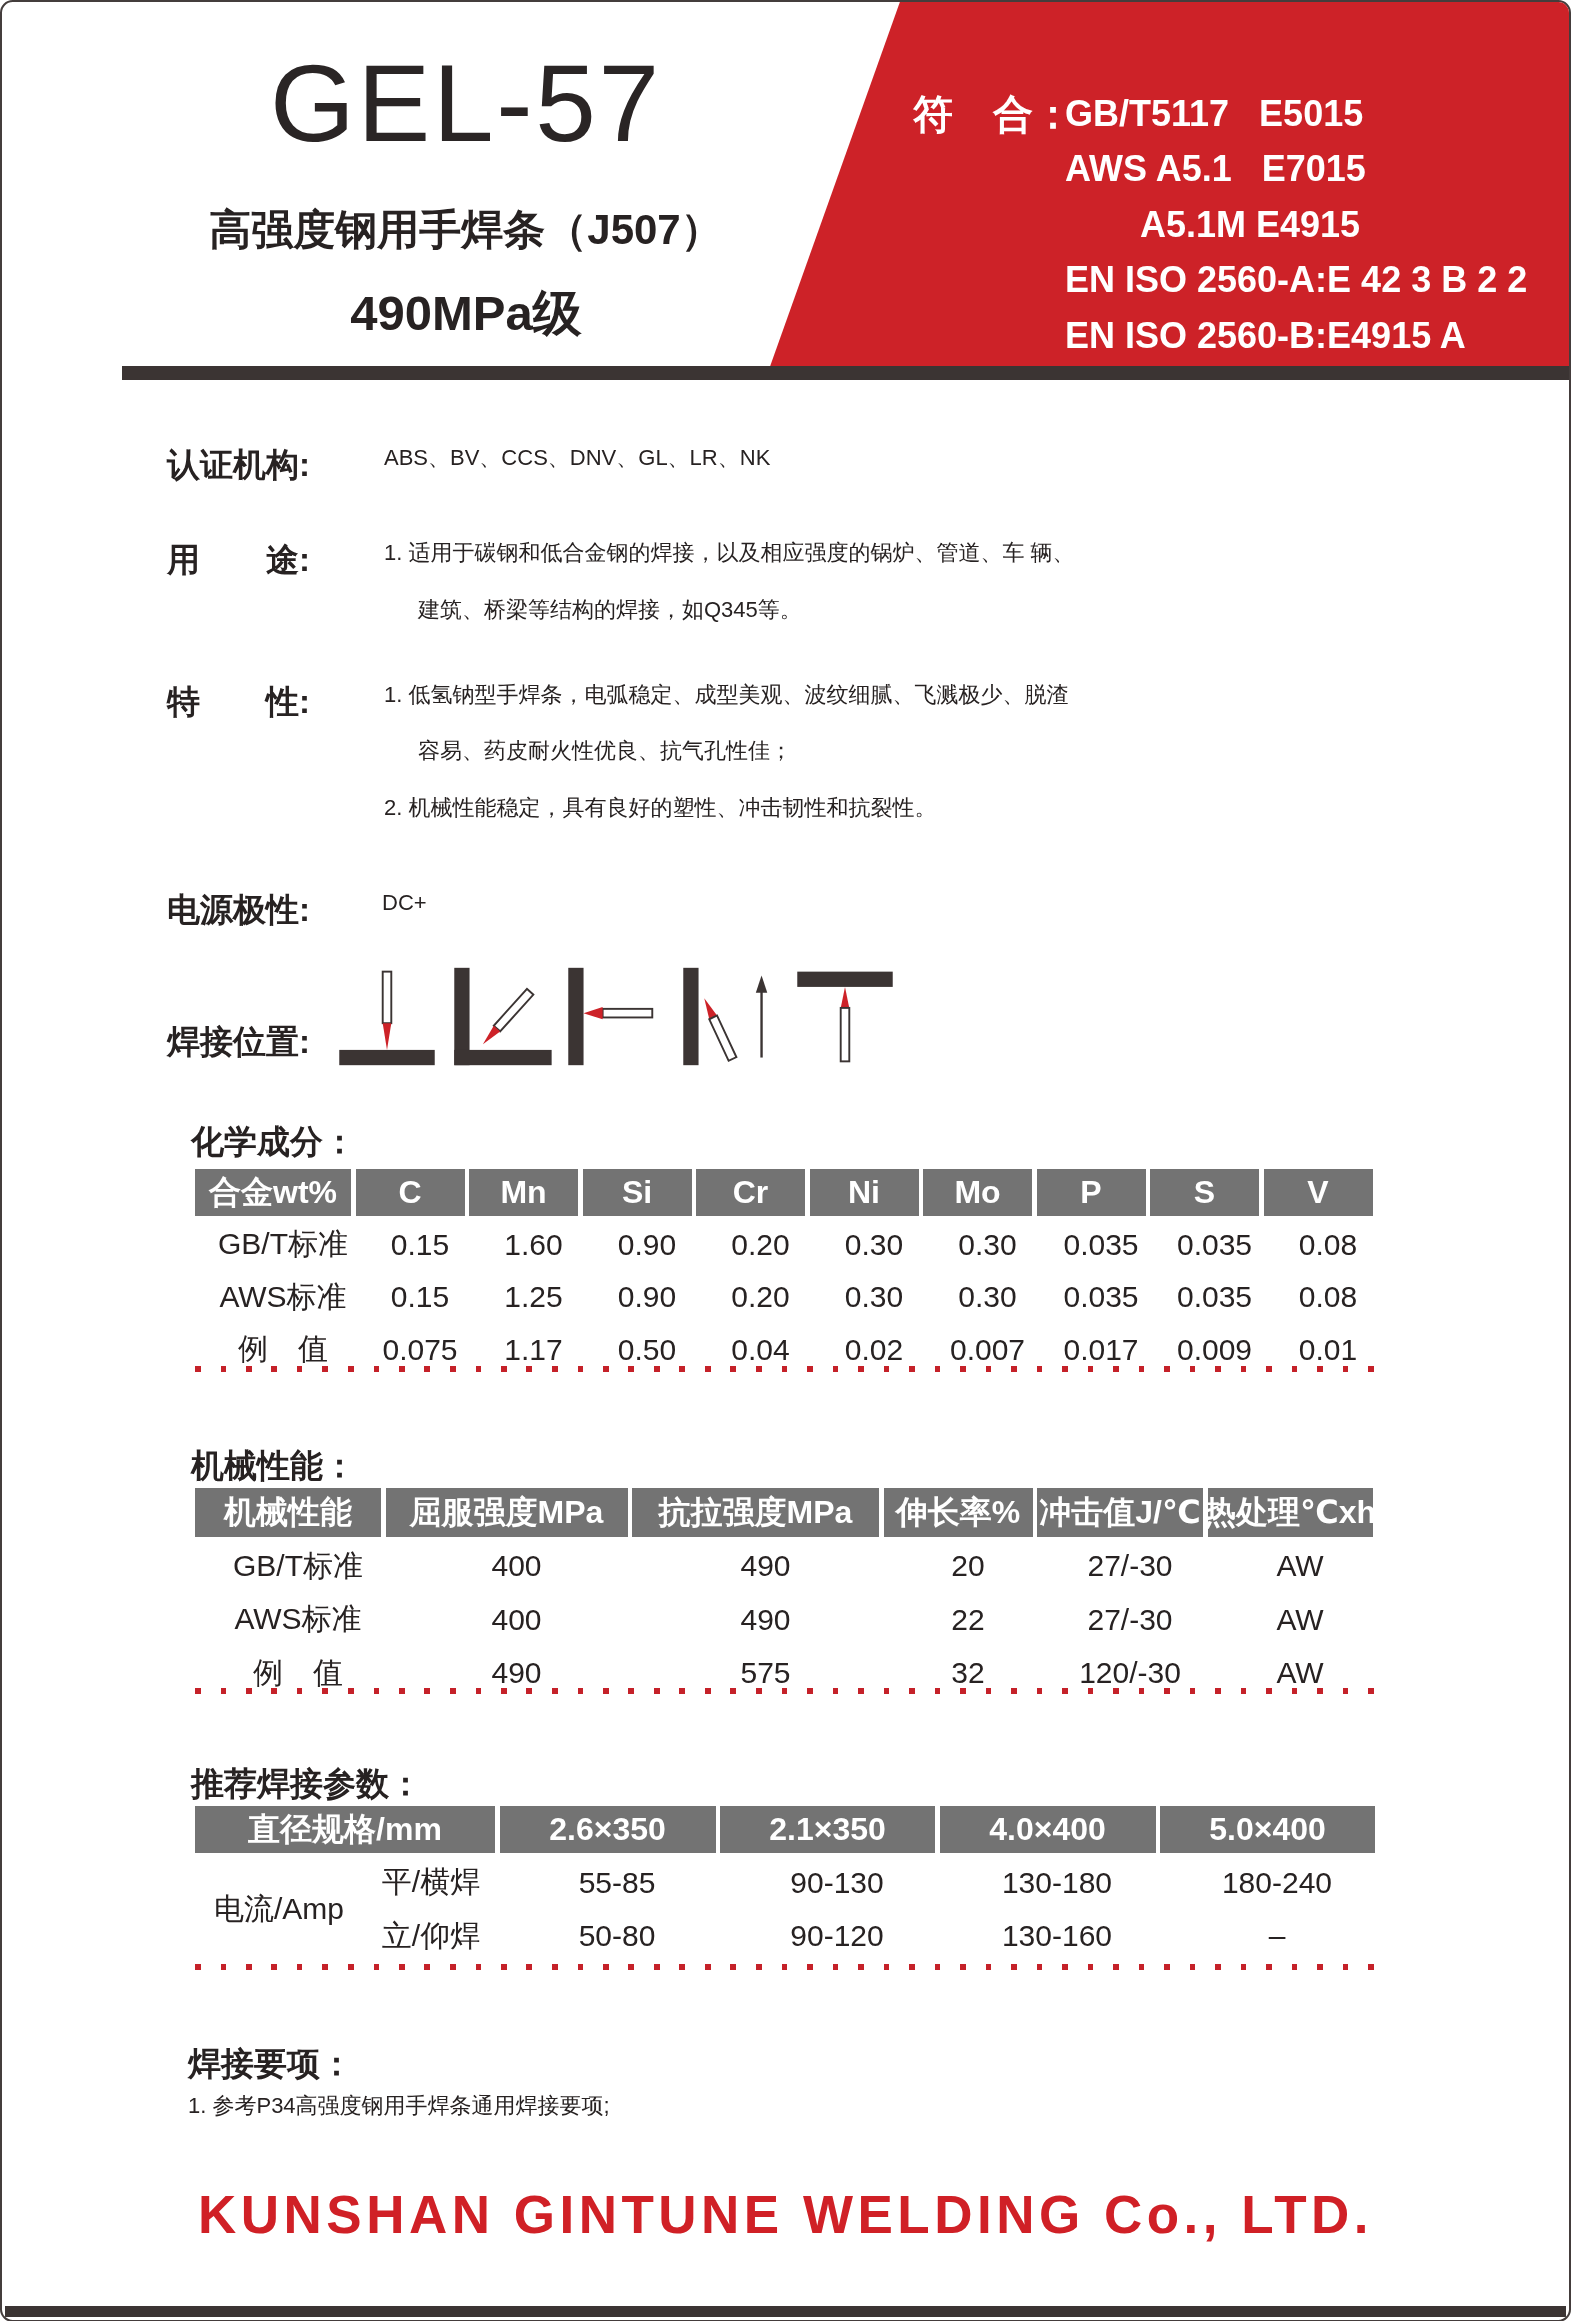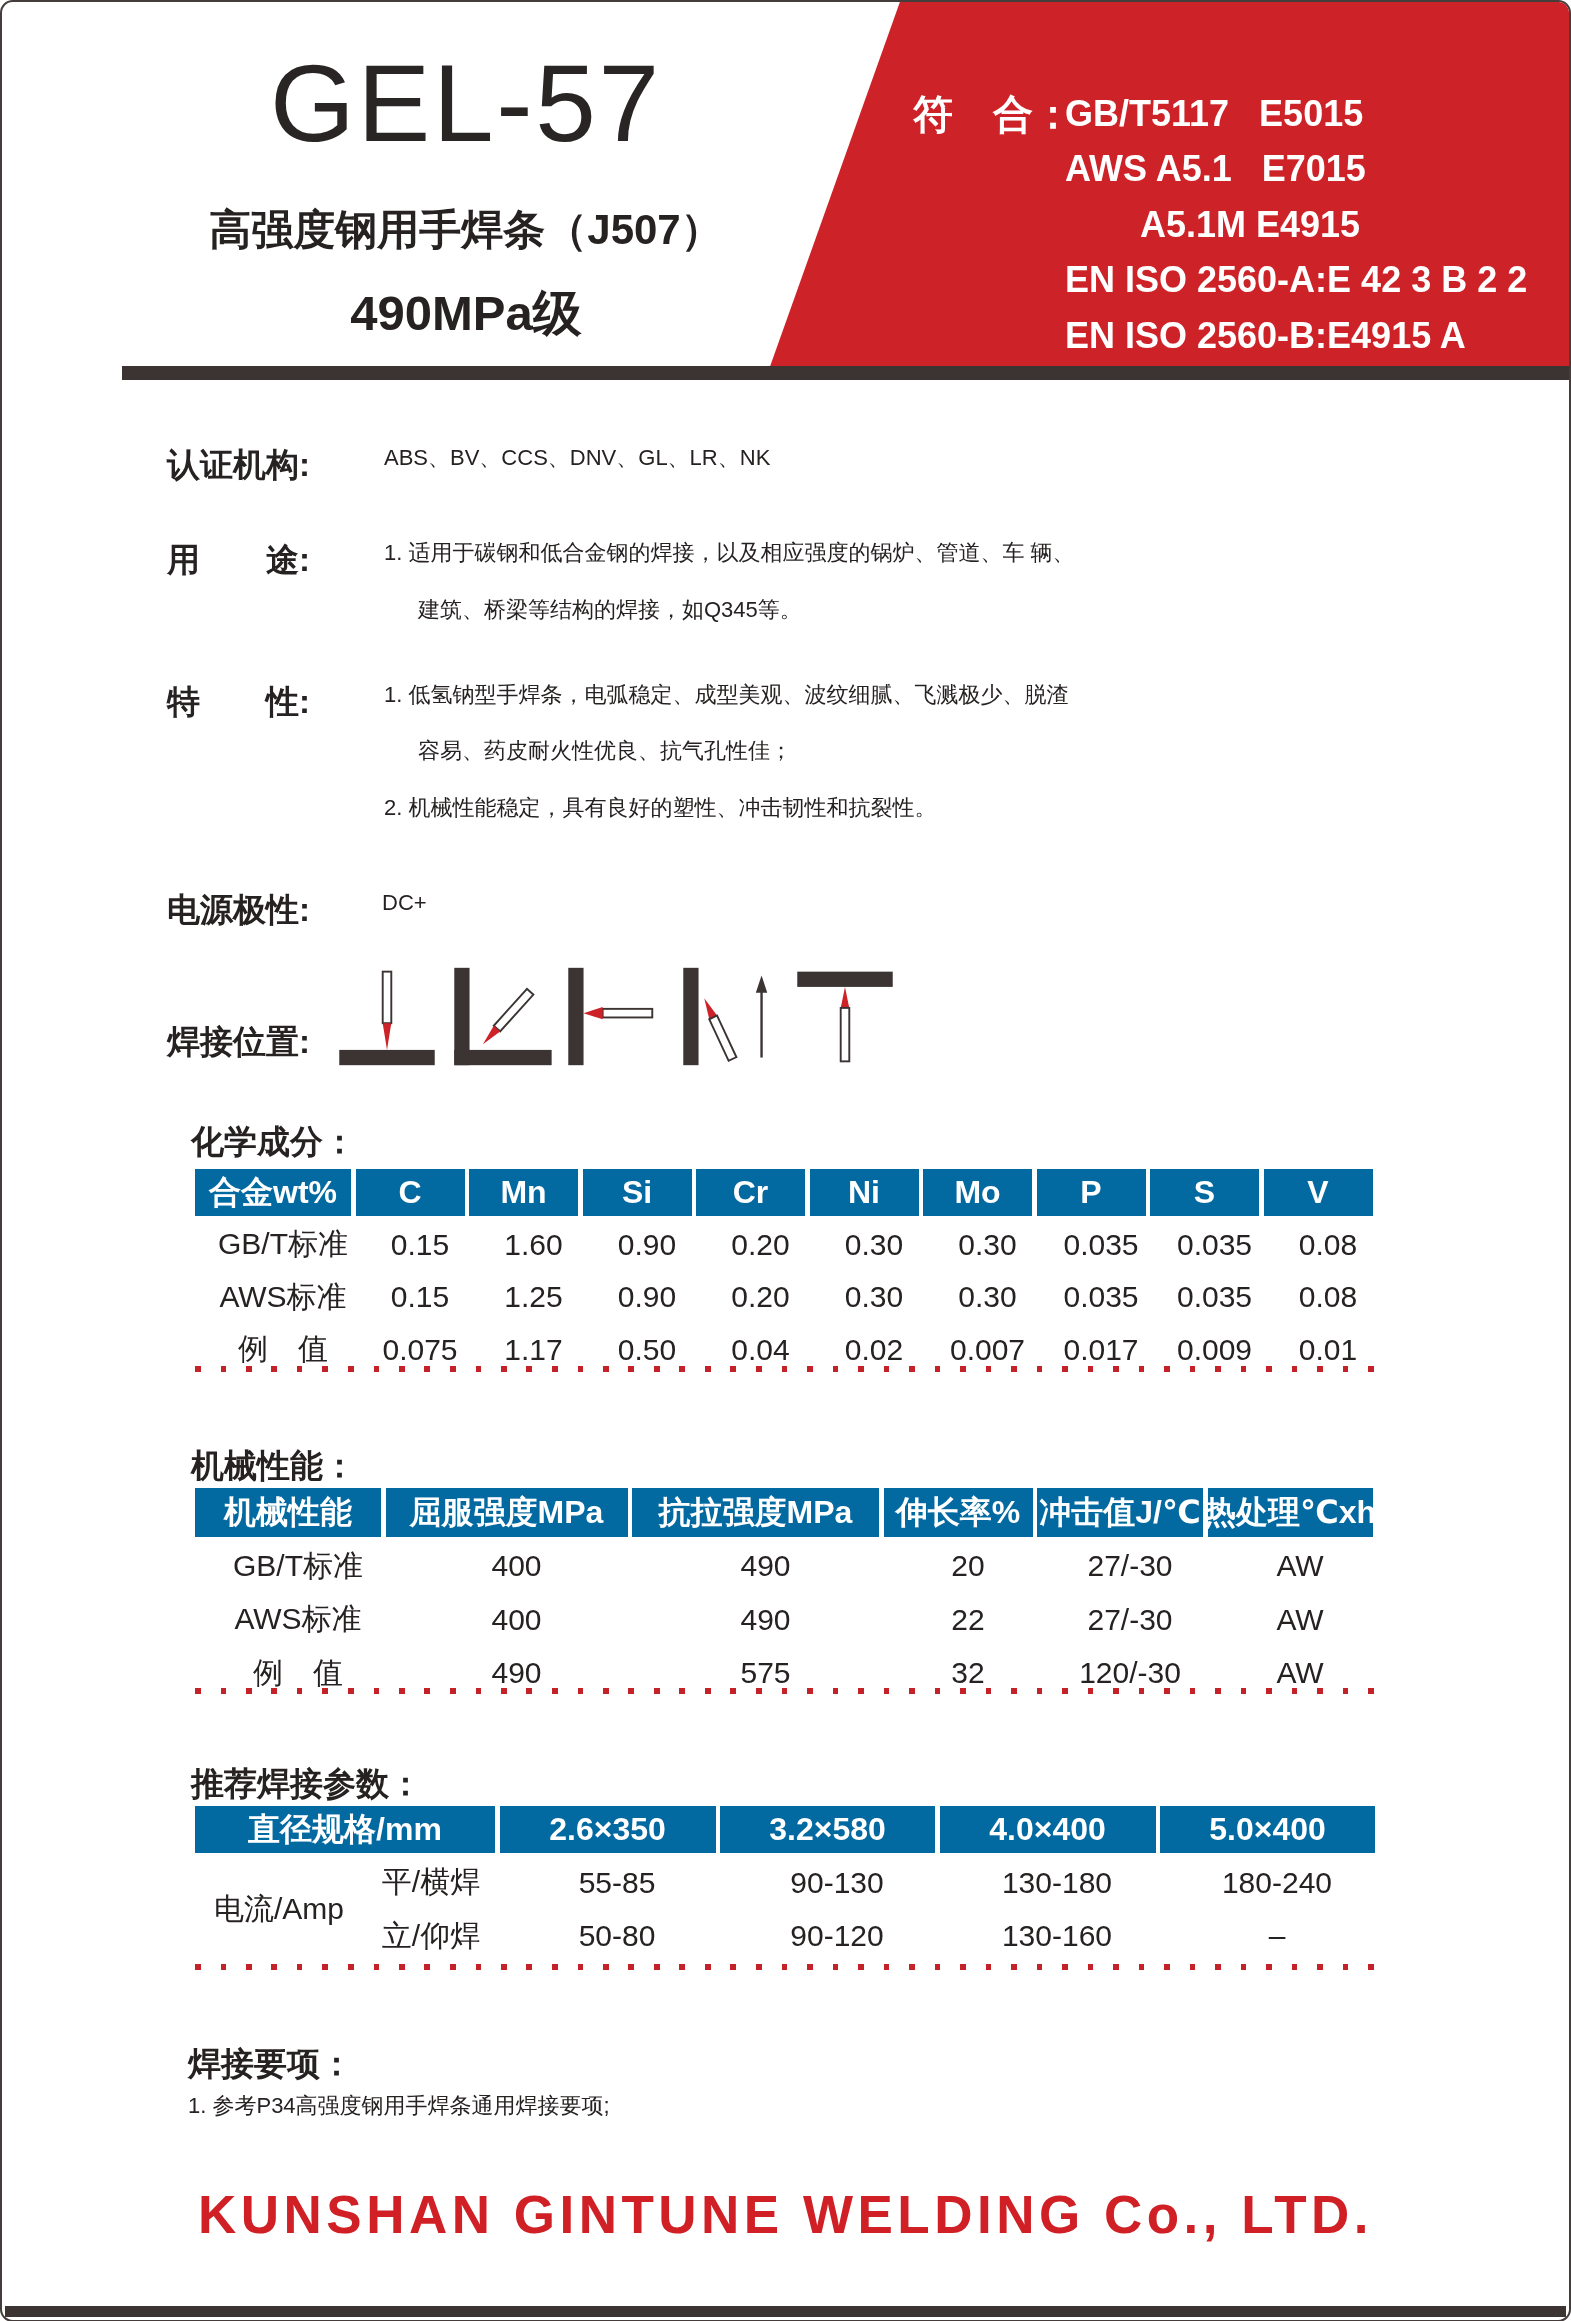--- a/index.html
+++ b/index.html
@@ -22,21 +22,21 @@
   .lbl{position:absolute;font-size:33px;font-weight:700;white-space:pre;line-height:1.2;}
   .txt{position:absolute;font-size:22px;white-space:pre;line-height:1.2;}
   
   .positions{position:absolute;left:335px;top:962px;display:flex;gap:14.5px;}
   
   .tbl{position:absolute;display:grid;gap:4.5px;align-items:stretch;}
   .chem{grid-template-columns:156px repeat(9,109px);grid-template-rows:47px 48px 48px 48px;}
   .mech{grid-template-columns:186px 242px 247px 149px 166px 165px;grid-template-rows:49px 49px 49px 49px;}
   .params-h{grid-template-columns:300px 216px 215px 216px 215px;grid-template-rows:47px;}
   .params-b{grid-template-columns:148px 147px 216px 215px 216px 215px;grid-template-rows:49px 49px;}
-  .th{background:#0369a1;color:#ffffff;font-weight:700;font-size:32px;display:flex;align-items:center;justify-content:center;white-space:pre;}
+  .th{background:#737373;color:#ffffff;font-weight:700;font-size:32px;display:flex;align-items:center;justify-content:center;white-space:pre;}
   .td{font-size:30px;display:flex;align-items:center;justify-content:center;white-space:pre;margin-left:20px;}
   .group-cell{grid-row:1/3;}
   .dotline{position:absolute;height:5.5px;
     background:repeating-linear-gradient(to right,#C52129 0 5.5px,transparent 5.5px 25.5px);}
   
   .footer{position:absolute;left:0;top:2182px;width:100%;text-align:center;
     font-size:53px;font-weight:700;letter-spacing:4.5px;color:#D02026;white-space:pre;}
   .bottom-rule{position:absolute;left:2.7px;right:2.7px;bottom:2.7px;height:11.8px;background:#3B3433;}
 </style>
 </head>
@@ -187,21 +187,21 @@
     <div class="td">32</div>
     <div class="td">120/-30</div>
     <div class="td">AW</div>
   </div>
   <div class="dotline" style="left:193px;top:1686px;width:1182px"></div>
 
   <div class="lbl" style="left:189px;top:1762px">推荐焊接参数：</div>
   <div class="tbl params-h" style="left:193px;top:1804px">
     <div class="th">直径规格/mm</div>
     <div class="th">2.6×350</div>
-    <div class="th">3.2×580</div>
+    <div class="th">2.1×350</div>
     <div class="th">4.0×400</div>
     <div class="th">5.0×400</div>
   </div>
   <div class="tbl params-b" style="left:193px;top:1856px">
     <div class="td group-cell">电流/Amp</div>
     <div class="td">平/横焊</div>
     <div class="td">55-85</div>
     <div class="td">90-130</div>
     <div class="td">130-180</div>
     <div class="td">180-240</div>

